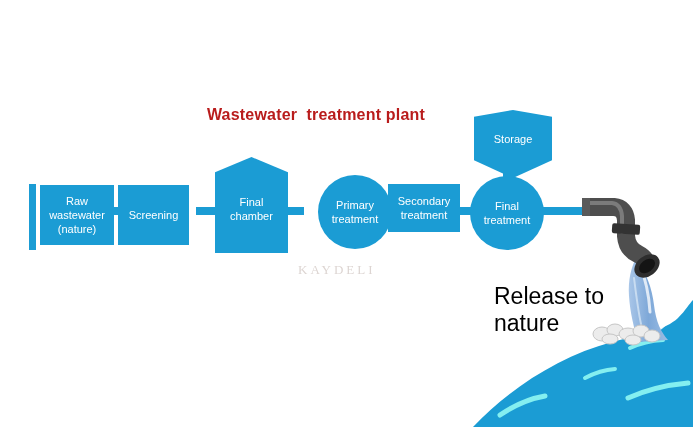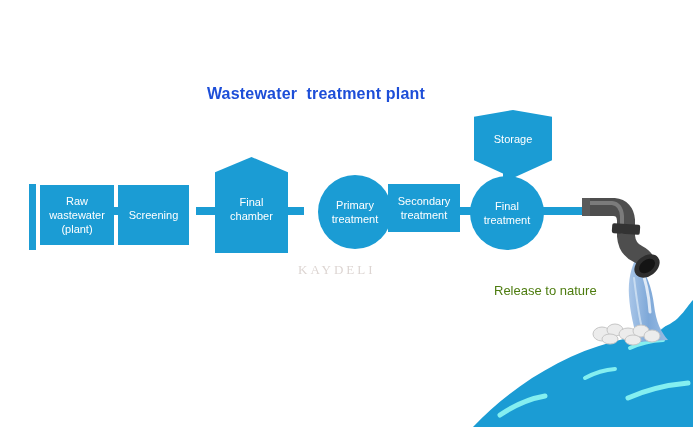--- a/index.html
+++ b/index.html
@@ -1,22 +1,22 @@
 <!DOCTYPE html>
 <html><head>
 <meta charset="utf-8">
 <style>
   html,body{margin:0;padding:0;background:#fff;}
   #canvas{
     position:relative;width:693px;height:427px;background:#ffffff;
     font-family:"Liberation Sans",sans-serif;overflow:hidden;
   }
   .title{
-    position:absolute;left:196px;top:85px;width:240px;text-align:center;
-    font-size:16px;font-weight:bold;color:#1d4ed8;white-space:pre;letter-spacing:.2px;
+    position:absolute;left:196px;top:106px;width:240px;text-align:center;
+    font-size:16px;font-weight:bold;color:#b91c1c;white-space:pre;letter-spacing:.2px;
   }
   .shape{
     position:absolute;background:#1b9cd4;color:#ffffff;
     display:flex;align-items:center;justify-content:center;text-align:center;
     font-size:11px;line-height:1.3;padding:0 2px;box-sizing:border-box;
   }
   .strip{left:29px;top:184px;width:7px;height:66px;padding:0;}
   .box-raw{left:40px;top:185px;width:74px;height:60px;}
   .box-screening{left:118px;top:185px;width:71px;height:60px;}
   .pentagon{
@@ -35,39 +35,39 @@
   .conn{position:absolute;height:8px;background:#1b9cd4;top:207px;}
   .conn1{left:112px;width:17px;}
   .conn2{left:196px;width:21px;}
   .conn3{left:286px;width:18px;}
   .conn4{left:374px;width:16px;}
   .conn5{left:458px;width:14px;}
   .conn6{left:542px;width:50px;}
   .stub{position:absolute;left:503px;top:172px;width:9px;height:12px;background:#1b9cd4;}
   .release{
     position:absolute;left:494px;top:283px;width:162px;
-    font-size:13px;color:#4d7c0f;text-align:left;
+    font-size:23px;color:#000000;text-align:left;
   }
   .watermark{
     position:absolute;left:298px;top:262px;width:86px;text-align:left;
     font-family:"Liberation Serif",serif;font-size:13px;letter-spacing:3px;color:#ddd5d2;
   }
   svg.art{position:absolute;left:0;top:0;pointer-events:none;}
 </style>
 </head>
 <body>
 
 <div id="canvas">
 
   <div class="title">Wastewater  treatment plant</div>
 
   <div class="shape strip"></div>
 
   <div class="shape box-raw">
-    <span>Raw wastewater (plant)</span>
+    <span>Raw wastewater (nature)</span>
   </div>
   <div class="conn conn1"></div>
 
   <div class="shape box-screening">
     <span>Screening</span>
   </div>
   <div class="conn conn2"></div>
 
   <div class="shape pentagon">
     <span>Final chamber</span>

